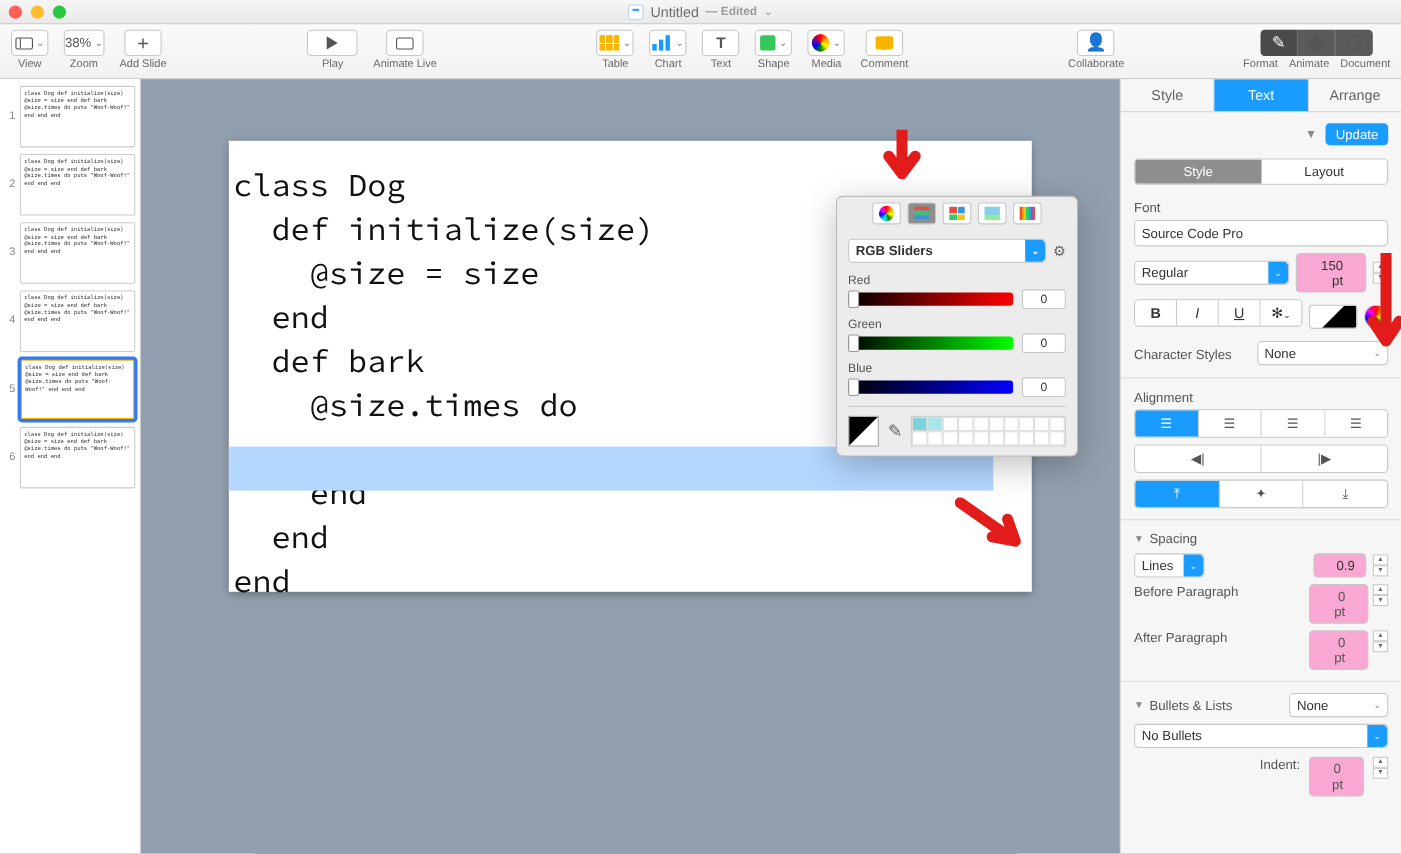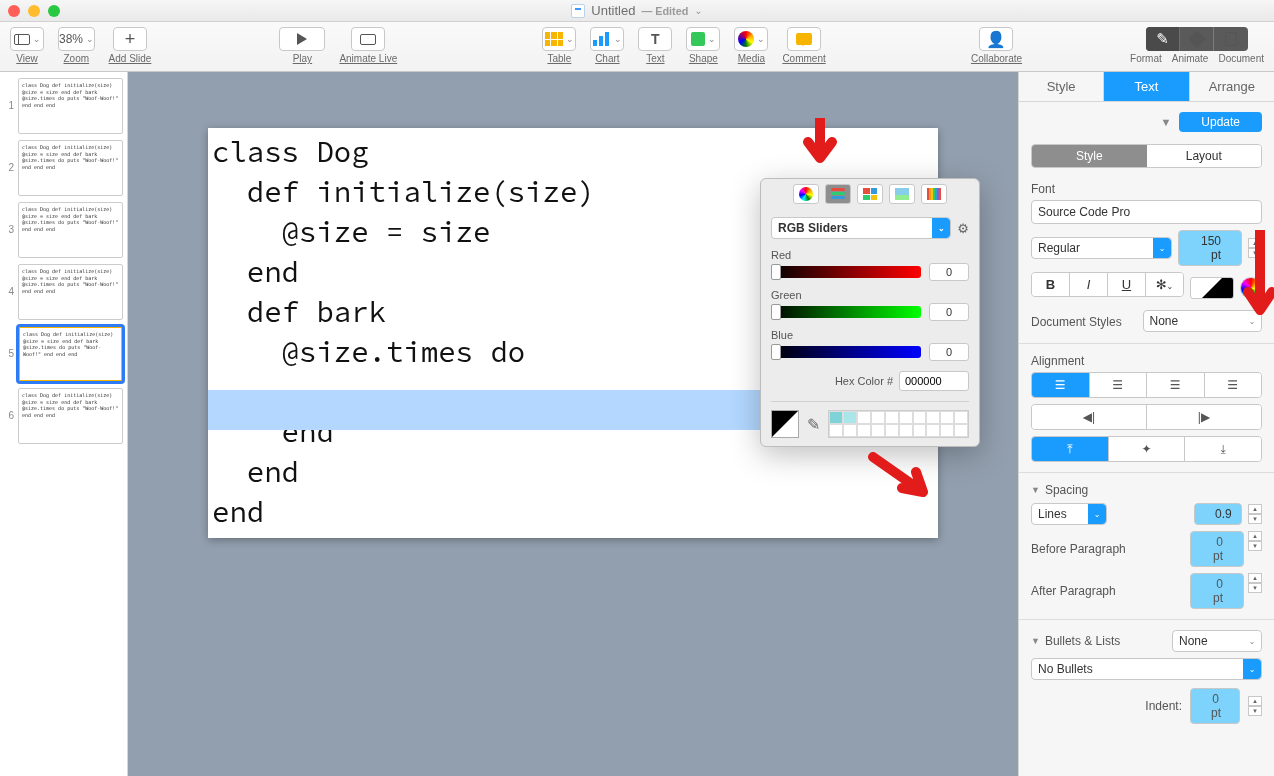--- a/index.html
+++ b/index.html
@@ -14,21 +14,21 @@
 .title-center .docicon{width:14px;height:14px;background:#fff;border:1px solid #bcd2e8; display:inline-block; border-radius:2px; position:relative;}
 .title-center .docicon:after{content:""; position:absolute; top:3px; left:3px; right:3px; height:2px; background:#3b99fc;}
 .title-center small{color:#9a9a9a;font-weight:bold;}
 .title-center .chev{font-size:10px;color:#9a9a9a;}
 
 
 .toolbar { height: 50px; background: linear-gradient(#fafafa,#f2f2f2); border-bottom:1px solid #c9c9c9; display:flex; align-items:flex-start; padding: 5px 10px 0; gap: 14px; }
 .tbitem{ display:flex; flex-direction:column; align-items:center; gap:2px; }
 .tbbtn{ background:#fff; border:1px solid #c8c8c8; border-radius:4px; height:24px; min-width:34px; display:flex; align-items:center; justify-content:center; font-size:12px; color:#555; gap:3px;}
 .tbbtn .sm{font-size:9px;color:#888;}
-.tblabel{font-size:10px;color:#6a6a6a;text-decoration:underline;}
+.tblabel{font-size:10px;color:#6a6a6a;}
 .tbgroup-center{margin-left:auto;margin-right:auto; display:flex; gap:14px;}
 .ico{display:inline-flex;align-items:center;justify-content:center;}
 .icon-table{width:18px;height:14px;display:grid;grid-template-columns:repeat(3,1fr);grid-template-rows:repeat(2,1fr);gap:1px;}
 .icon-table span{background:#f7b500;}
 .icon-chart{width:18px;height:14px;display:flex;align-items:flex-end;gap:2px;}
 .icon-chart span{width:4px;background:#1a9cff;}
 .icon-chart span:nth-child(1){height:6px;}
 .icon-chart span:nth-child(2){height:10px;}
 .icon-chart span:nth-child(3){height:14px;}
 .icon-text{font-weight:600;font-size:14px;}
@@ -52,59 +52,59 @@
 
 .main{display:flex; height:calc(776px - 72px);}
 .slidepanel{width:128px;background:#fff;border-right:1px solid #d6d6d6;overflow-y:auto;padding:6px 4px;}
 .thumb{display:flex;align-items:flex-start;gap:4px;margin-bottom:6px;}
 .thumb .num{font-size:10px;color:#888;width:10px;text-align:right;padding-top:22px;}
 .thumb .timg{flex:1;height:56px;background:#fff;border:1px solid #ccc;border-radius:2px;padding:3px;font-family:monospace;font-size:5px;color:#333;line-height:1.3;overflow:hidden;}
 .thumb.selected .timg{border:2px solid #f7b500;outline:3px solid #2f7bf6;outline-offset:-1px;}
 
 .canvas{flex:1;background:#aab7c4;background:#9eaab6;background:linear-gradient(#9fa9b3,#9fa9b3);display:flex;align-items:flex-start;justify-content:center;padding-top:56px;position:relative;background:#95a3b3;}
 .canvas{background:#929fae;}
-.slide{width:730px;height:410px;background:#fff;box-shadow:0 2px 8px rgba(0,0,0,0.3);padding:4px 0;font-family:"Source Code Pro","Menlo",monospace;font-size:29px;line-height:1.38;color:#111;position:relative;}
+.slide{width:730px;height:410px;background:#fff;box-shadow:0 2px 8px rgba(0,0,0,0.3);padding:20px 0;font-family:"Source Code Pro","Menlo",monospace;font-size:29px;line-height:1.38;color:#111;position:relative;}
 .slide pre{font-family:inherit;white-space:pre;padding-left:4px;}
 .slide .hl{position:absolute;left:0;right:35px;top:258px;height:40px;background:#b3d7ff;}
 .slide .codewrap{position:relative;}
 
 
 .inspector{width:256px;background:#f6f6f6;border-left:1px solid #d6d6d6;display:flex;flex-direction:column;overflow-y:auto;}
 .tabs{display:flex;height:30px;border-bottom:1px solid #d6d6d6;}
 .tabs .tab{flex:1;display:flex;align-items:center;justify-content:center;font-size:13px;color:#666;border-right:1px solid #d6d6d6;}
 .tabs .tab:last-child{border-right:none;}
 .tabs .tab.active{background:#1a9cff;color:#fff;}
 .insp-body{padding:10px 12px;}
 .update-row{display:flex;justify-content:flex-end;align-items:center;gap:8px;margin-bottom:12px;}
 .disclose{color:#888;font-size:11px;}
-.btn-update{background:#1a9cff;color:#fff;border:none;border-radius:4px;padding:3px 22px;font-size:12px;}
+.btn-update{background:#1a9cff;color:#fff;border:none;border-radius:4px;padding:3px 9px;font-size:12px;}
 .segctl{display:flex;border:1px solid #c8c8c8;border-radius:4px;overflow:hidden;margin-bottom:14px;}
 .segctl .seg{flex:1;text-align:center;font-size:12px;padding:4px 0;background:#fff;color:#333;}
 .segctl .seg.active{background:#8e8e8e;color:#fff;}
 .section-label{font-size:12px;color:#555;margin:6px 0 4px;}
 .field{width:100%;border:1px solid #c8c8c8;border-radius:4px;background:#fff;padding:4px 6px;font-size:12px;color:#333;margin-bottom:6px;}
 .row{display:flex;gap:6px;margin-bottom:6px;align-items:center;}
 .selectish{flex:1;border:1px solid #c8c8c8;border-radius:4px;background:#fff;padding:3px 6px;font-size:12px;position:relative;}
 .selectish .dd{position:absolute;right:0;top:0;bottom:0;width:18px;background:#1a9cff;border-radius:0 4px 4px 0;display:flex;align-items:center;justify-content:center;color:#fff;font-size:8px;}
-.numfield{width:64px;border:1px solid #c8c8c8;border-radius:4px;background:#7dd3fc;padding:3px 20px;font-size:12px;text-align:right;}
+.numfield{width:64px;border:1px solid #c8c8c8;border-radius:4px;background:#f9a8d4;padding:3px 20px;font-size:12px;text-align:right;}
 .stepper{width:14px;display:flex;flex-direction:column;}
 .stepper span{height:10px;border:1px solid #c8c8c8;background:#fff;font-size:7px;text-align:center;line-height:8px;color:#666;}
 .fmtrow{display:flex;border:1px solid #c8c8c8;border-radius:4px;overflow:hidden;margin-bottom:6px;}
 .fmtrow .fbtn{flex:1;text-align:center;padding:4px 0;font-size:13px;border-right:1px solid #c8c8c8;background:#fff;}
 .fmtrow .fbtn:last-child{border-right:none;}
 .colorswatch{width:44px;height:22px;border:1px solid #c8c8c8;border-radius:3px;background:linear-gradient(135deg,#fff 49%,#000 51%);}
 .colorwheel-sm{width:22px;height:22px;border-radius:50%;background:conic-gradient(red,orange,yellow,green,cyan,blue,magenta,red);border:1px solid #c8c8c8;}
 .section-hr{border:none;border-top:1px solid #ddd;margin:10px -12px;}
 .alignrow{display:flex;border:1px solid #c8c8c8;border-radius:4px;overflow:hidden;margin-bottom:6px;}
 .alignrow .abtn{flex:1;text-align:center;padding:5px 0;border-right:1px solid #c8c8c8;background:#fff;font-size:12px;color:#555;}
 .alignrow .abtn:last-child{border-right:none;}
 .alignrow .abtn.active{background:#1a9cff;color:#fff;}
 .disc-section{display:flex;align-items:center;gap:5px;font-size:12px;color:#555;margin:8px 0 6px;}
 .disc-section .tri{font-size:9px;color:#888;}
-.kv{display:flex;justify-content:space-between;align-items:center;font-size:12px;color:#555;margin-bottom:6px;}
+.kv{display:flex;justify-content:space-between;font-size:12px;color:#555;margin-bottom:6px;}
 .kv .numfield{width:54px;}
 
 
 .popover{position:absolute;left:760px;top:178px;width:220px;background:#ececec;border:1px solid #bcbcbc;border-radius:6px;box-shadow:0 8px 30px rgba(0,0,0,0.25);}
 .pop-title{height:22px;display:flex;align-items:center;justify-content:center;font-size:12px;color:#6f6f6f;background:linear-gradient(#f6f6f6,#e9e9e9);border-bottom:1px solid #d0d0d0;border-radius:6px 6px 0 0;position:relative;}
 .pop-title .traffic{position:absolute;left:6px;display:flex;gap:6px;}
 .pop-title .dot{width:10px;height:10px;background:#d0d0d0;}
 .pop-modes{display:flex;justify-content:center;gap:6px;padding:5px;}
 .pop-modes .m{width:26px;height:20px;border:1px solid #c8c8c8;border-radius:3px;background:#fff;display:flex;align-items:center;justify-content:center;}
 .pop-modes .m.selected{background:#8e8e8e;}
@@ -417,21 +417,21 @@
         <div class="fmtrow" style="flex:1">
           <div class="fbtn" style="font-weight:bold">B</div>
           <div class="fbtn" style="font-style:italic">I</div>
           <div class="fbtn" style="text-decoration:underline">U</div>
           <div class="fbtn">✻<span style="font-size:8px">⌄</span></div>
         </div>
         <div class="colorswatch"></div>
         <div class="colorwheel-sm"></div>
       </div>
       <div class="row">
-        <span class="section-label" style="flex:1">Document Styles</span>
+        <span class="section-label" style="flex:1">Character Styles</span>
         <div class="selectish" style="flex:1"><span>None</span><span class="dd" style="background:#fff;color:#888">⌄</span></div>
       </div>
 
       <hr class="section-hr">
       <div class="section-label">Alignment</div>
       <div class="alignrow">
         <div class="abtn active">☰</div>
         <div class="abtn">☰</div>
         <div class="abtn">☰</div>
         <div class="abtn">☰</div>
@@ -445,21 +445,21 @@
         <div class="abtn">✦</div>
         <div class="abtn">⤓</div>
       </div>
 
       <hr class="section-hr">
       <div class="disc-section">
           <span class="tri">▼</span>
           <span>Spacing</span>
         </div>
       <div class="row">
-        <div class="selectish" style="width:76px;flex:none"><span>Lines</span><span class="dd">⌄</span></div>
+        <div class="selectish" style="width:64px;flex:none"><span>Lines</span><span class="dd">⌄</span></div>
         <div style="flex:1"></div>
         <div class="numfield" style="width:48px">0.9</div>
         <div class="stepper">
             <span>▴</span>
             <span>▾</span>
           </div>
       </div>
       <div class="kv">
         <span>Before Paragraph</span>
         <div style="display:flex;gap:4px">
@@ -553,24 +553,20 @@
         </div>
     </div>
     <div class="slider-row">
       <div class="slider-label">Blue</div>
       <div class="slider-wrap">
           <div class="slider-track blue">
             <div class="slider-thumb"></div>
           </div>
           <div class="slider-val">0</div>
         </div>
-    </div>
-    <div class="hex-row">
-      <span class="lbl">Hex Color #</span>
-      <input value="000000" style="">
     </div>
     <div class="swatch-row">
       <div class="big-swatch"></div>
       <span class="picker">✎</span>
       <div class="swatch-grid">
           <span class="c1"></span>
           <span class="c2"></span>
           <span></span>
           <span></span>
           <span></span>

